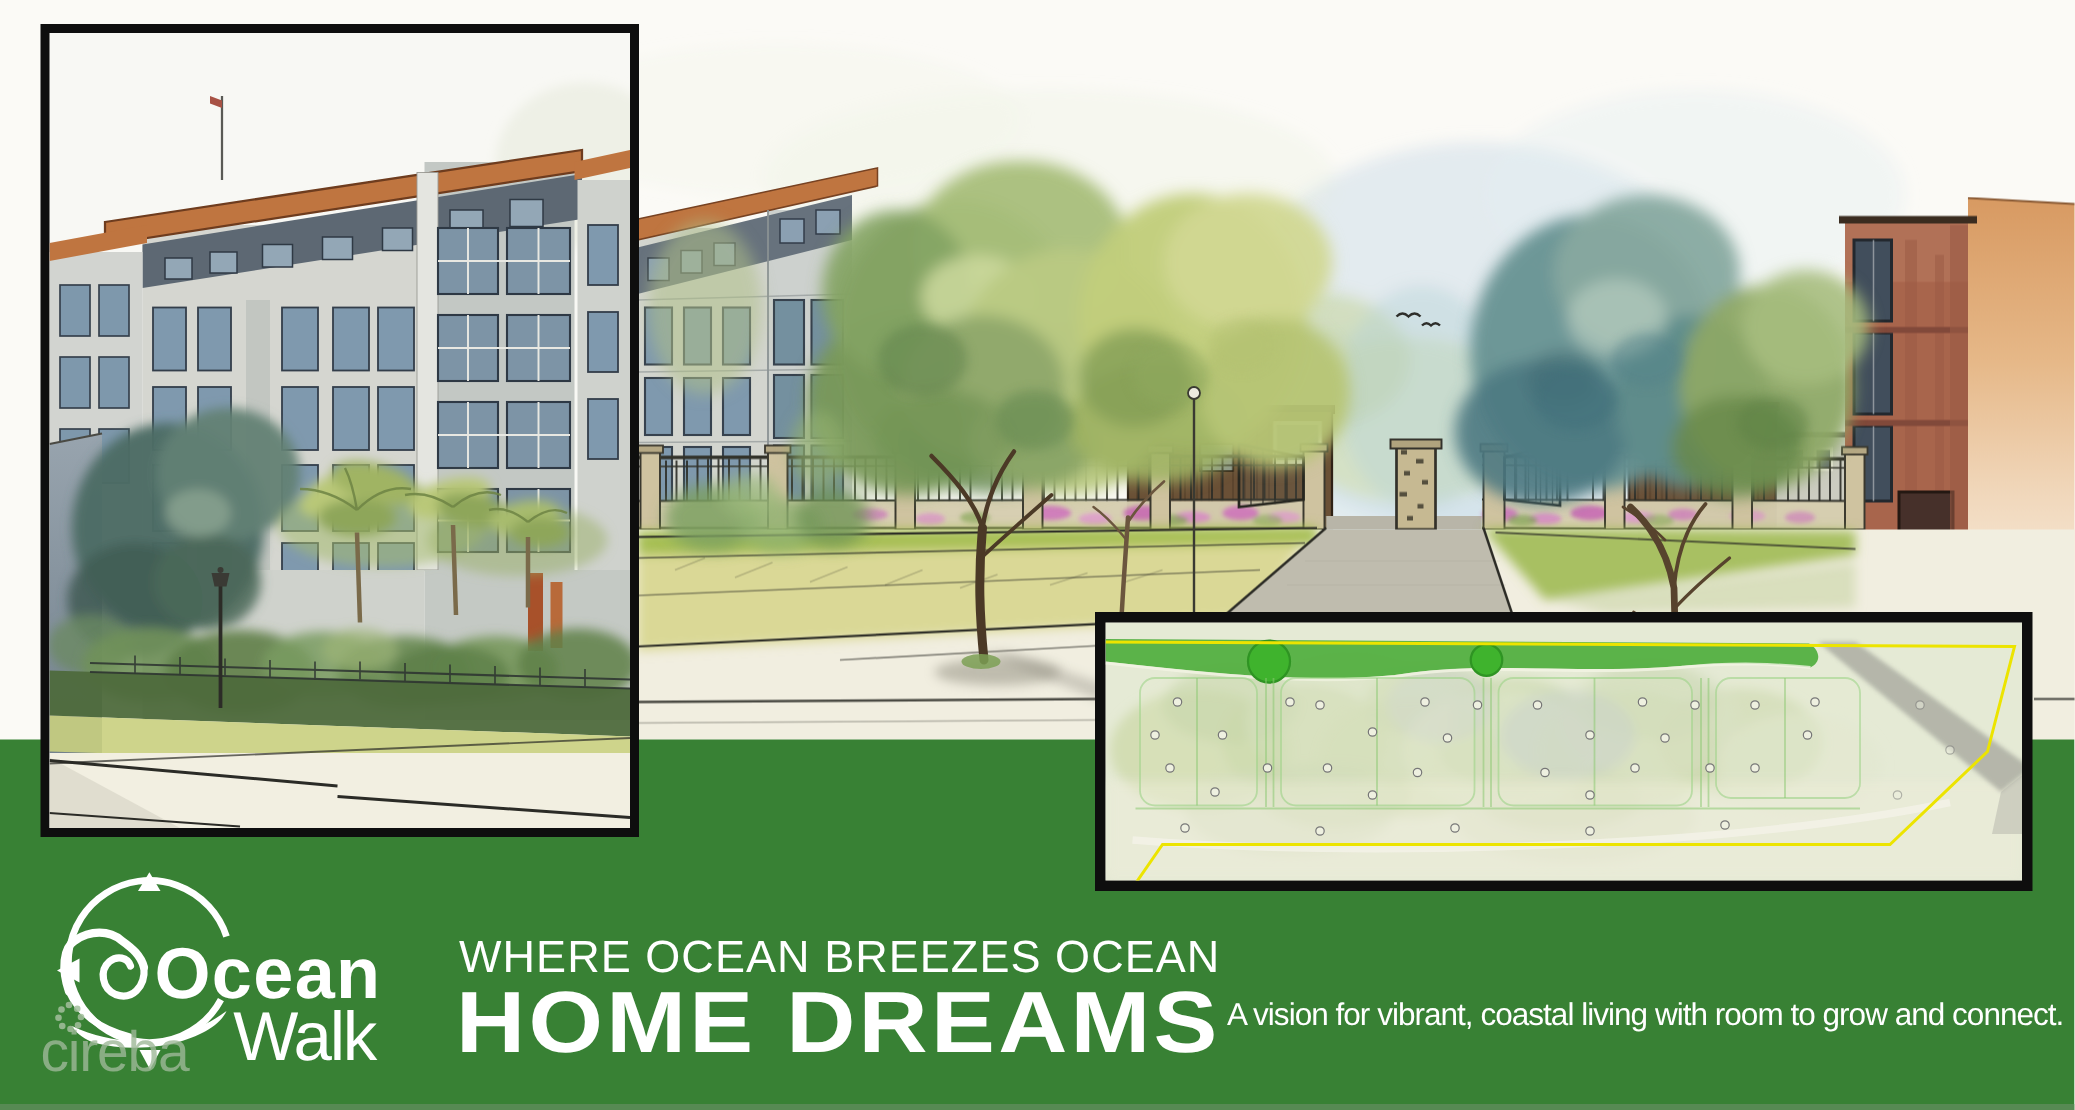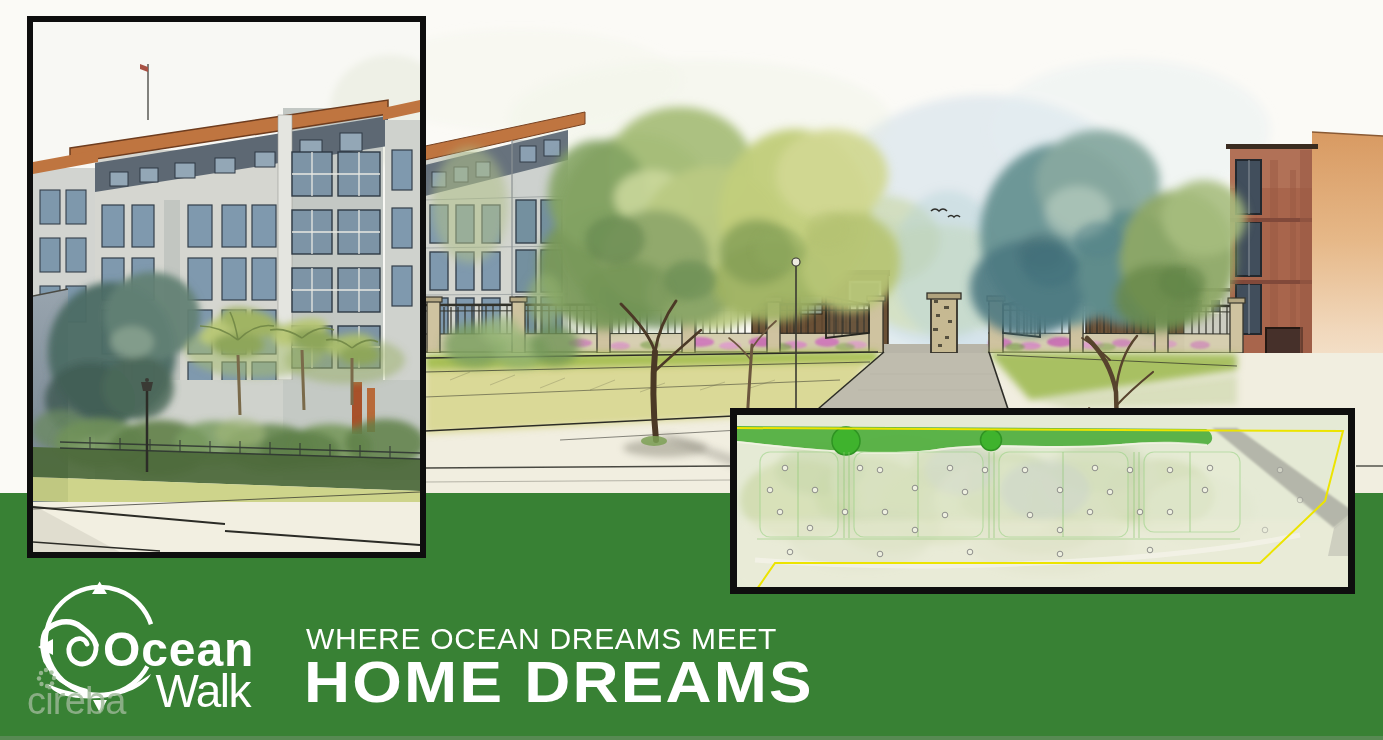--- a/index.html
+++ b/index.html
@@ -618,14 +618,15 @@
           <circle cx="47" cy="686" r="2.2"></circle>
           <circle cx="41.5" cy="684" r="2.2"></circle>
           <circle cx="39" cy="678.5" r="2.2"></circle>
           <circle cx="41" cy="673" r="2.2"></circle>
 </g>
 <text x="27" y="714" font-family="Liberation Sans, sans-serif" font-size="38" letter-spacing="-0.8" fill="#9eb998" opacity="0.8">cireba</text>
 <text x="103" y="665.5" font-family="Liberation Sans, sans-serif" font-size="48" letter-spacing="0.9" font-weight="bold" fill="#fff">Ocean</text>
 <text x="155.5" y="706.5" font-family="Liberation Sans, sans-serif" font-size="46" letter-spacing="-1.5" fill="#fff">Walk</text>
 </g>
 </svg>
-<div class="t" id="w1" style="left:306px;top:624px;font-size:30px;letter-spacing:0.7px">WHERE OCEAN DREAMS MEET</div>
+<div class="t" id="w1" style="left:306px;top:624px;font-size:30px;letter-spacing:0.7px">WHERE OCEAN BREEZES OCEAN</div>
 <div class="t" id="w2" style="left:304px;top:653px;font-size:58px;font-weight:bold;letter-spacing:2px;transform:scaleX(1.1);transform-origin:0 0">HOME DREAMS</div>
+<div class="t" id="w3" style="left:818px;top:666px;font-size:21px;letter-spacing:-0.65px">A vision for vibrant, coastal living with room to grow and connect.</div>
 </div>
 </body></html>

